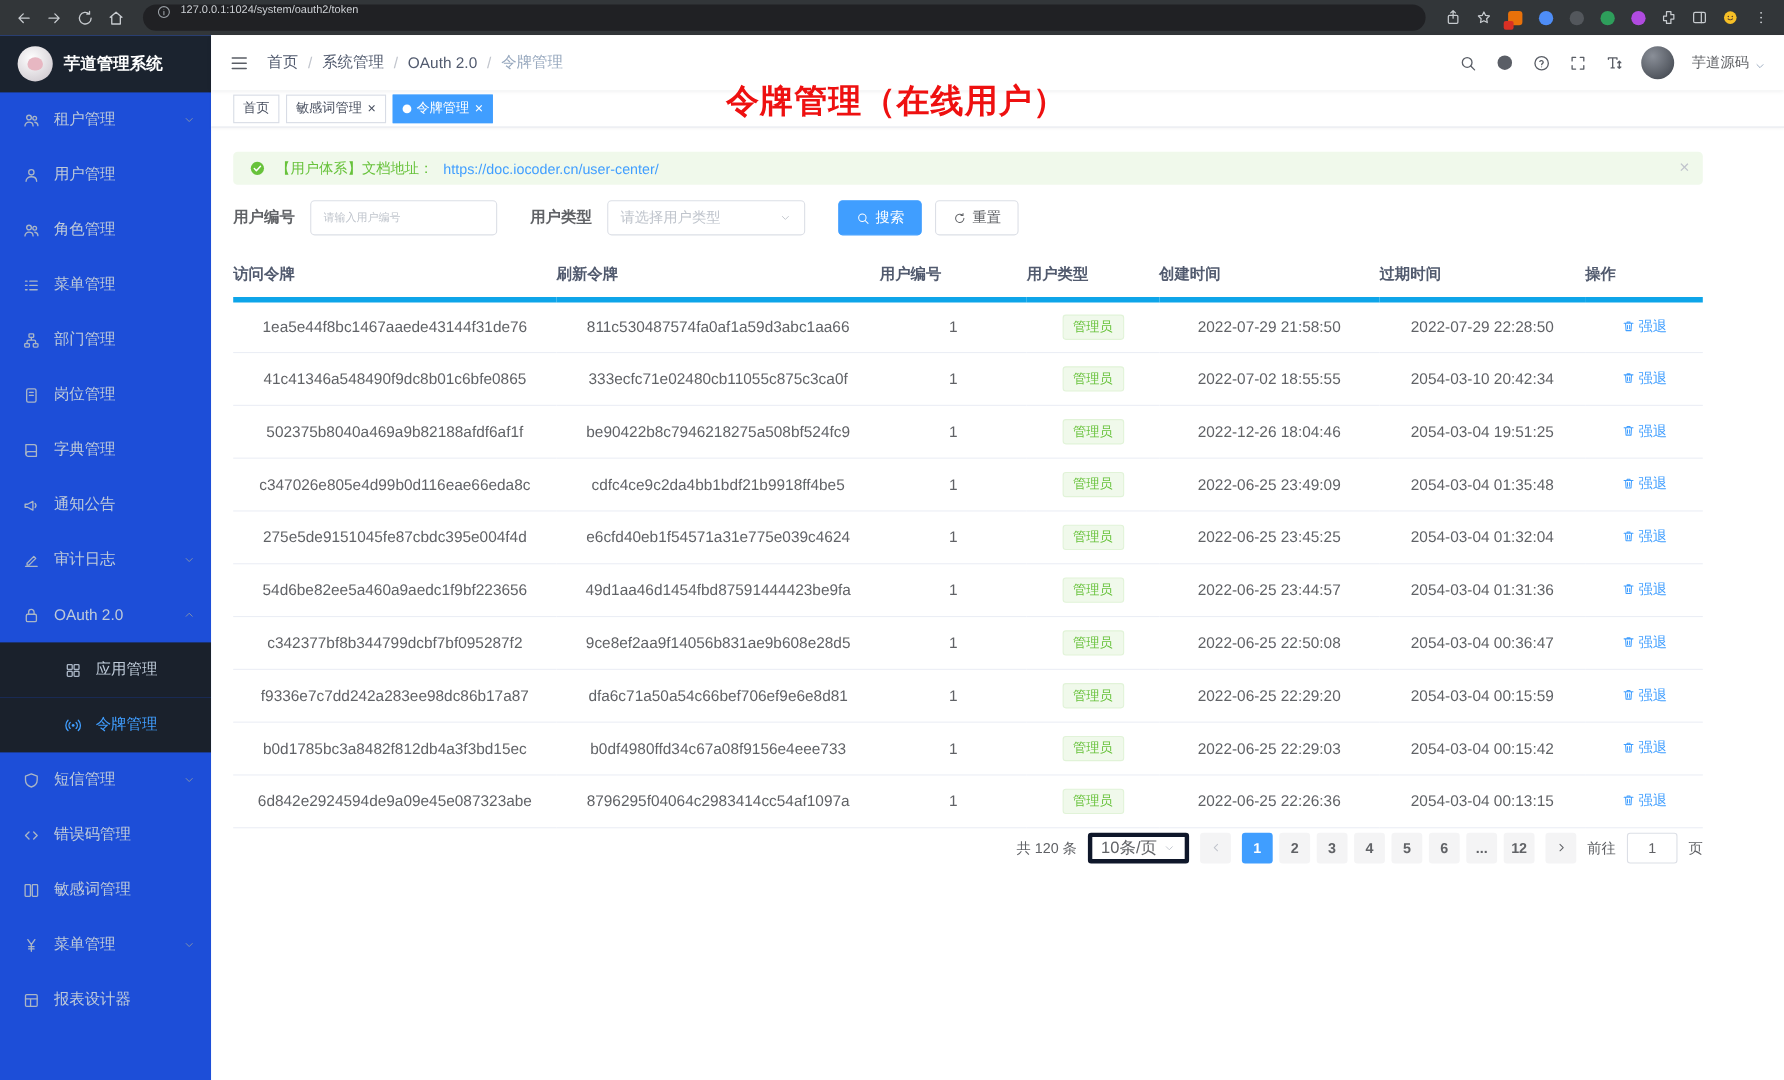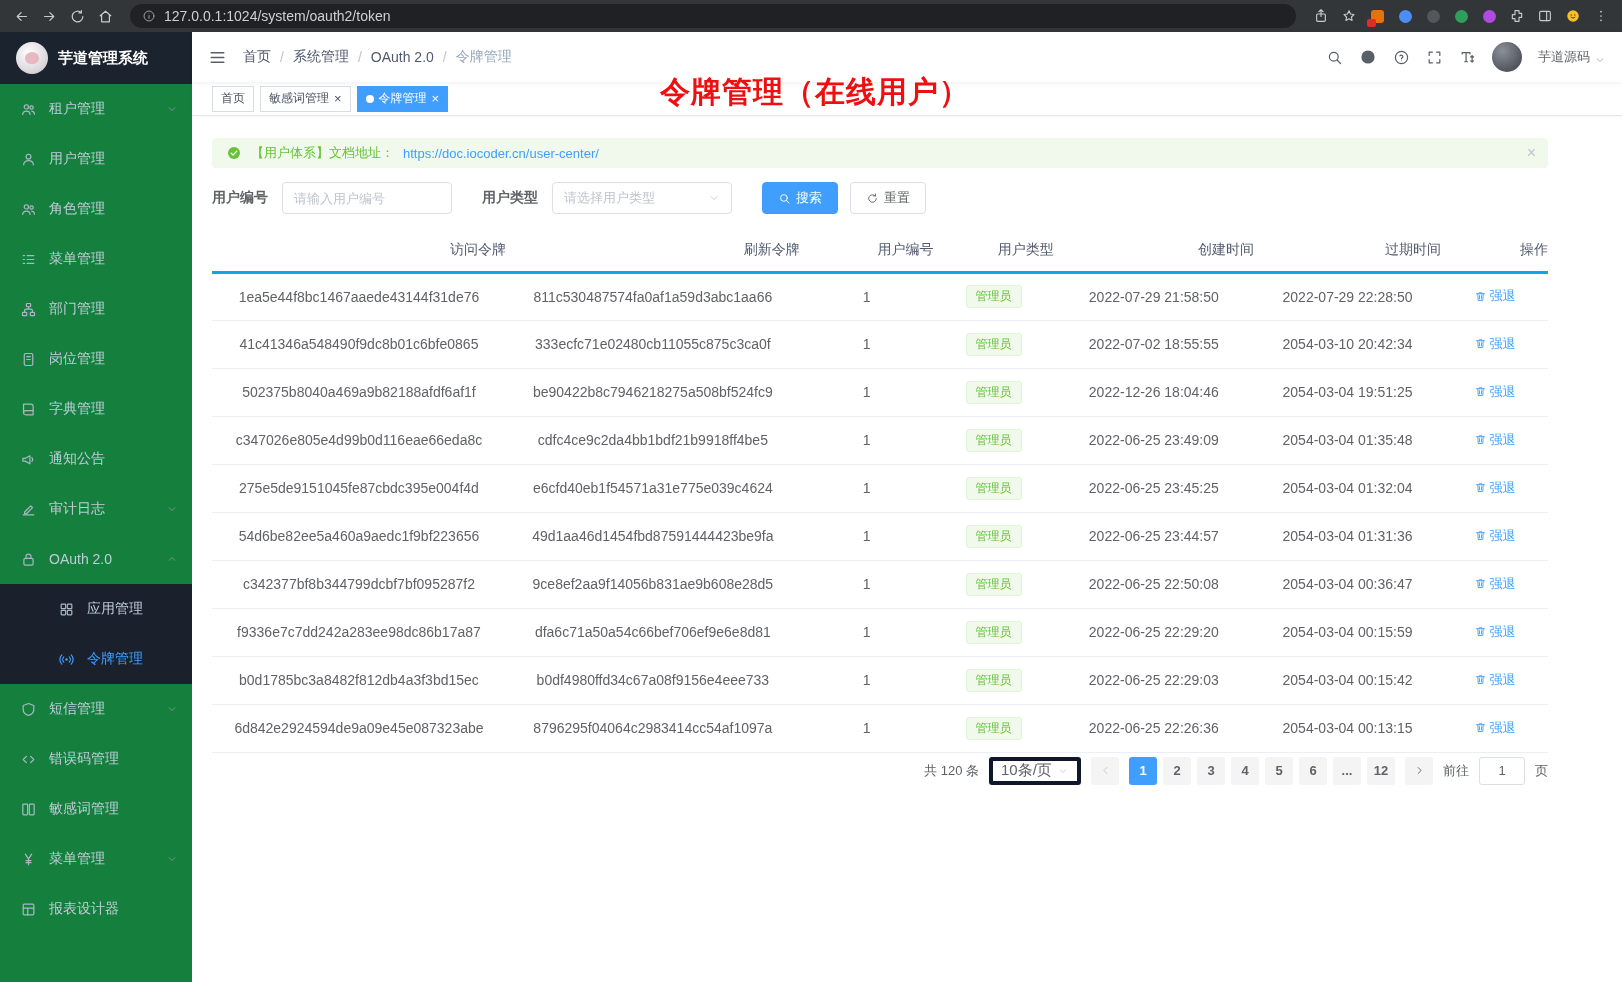--- a/index.html
+++ b/index.html
@@ -3,28 +3,28 @@
 <meta charset="utf-8">
 <style>
   *{box-sizing:border-box;margin:0;padding:0}
   html,body{width:1622px;height:982px;overflow:hidden}
   body{font-family:"Liberation Sans","DejaVu Sans",sans-serif;font-size:14px;color:#303133;background:#fff}
   svg{display:block}
 
   
   .browser{height:32px;background:#323639;display:flex;align-items:center;padding:0 8px;gap:2px}
   .bicon{width:26px;height:26px;border-radius:50%;display:flex;align-items:center;justify-content:center;color:#c7cbcf;position:relative;cursor:pointer;flex:0 0 auto}
-  .urlbar{flex:1;height:24px;margin:0 10px;background:#202124;border-radius:12px;display:flex;align-items:center;gap:8px;padding:0 12px;color:#cdd1d5;font-size:14px;overflow:hidden}
+  .urlbar{flex:1;height:24px;margin:0 10px;background:#202124;border-radius:12px;display:flex;align-items:flex-start;gap:8px;padding:0 12px;color:#cdd1d5;font-size:10px;overflow:hidden}
   .extdot{width:13px;height:13px;border-radius:50%;display:block}
   .extdot.sq{border-radius:3px}
   .extbadge{position:absolute;bottom:2px;left:3px;width:9px;height:8px;background:#d93025;border-radius:2px}
 
   
   .app{display:flex;height:950px}
-  .sidebar{width:192px;background:#15803d;display:flex;flex-direction:column;flex:0 0 auto;overflow:hidden}
+  .sidebar{width:192px;background:#1d4ed8;display:flex;flex-direction:column;flex:0 0 auto;overflow:hidden}
   .logo{height:52px;background:#1b232f;display:flex;align-items:center;gap:10px;padding:0 16px}
   .logo-avatar{width:32px;height:32px;border-radius:50%;background:radial-gradient(circle at 40% 35%,#ffffff,#d8d3d8 70%,#b9b2bc);position:relative;flex:0 0 auto}
   .logo-avatar::after{content:"";position:absolute;left:9px;top:10px;width:14px;height:12px;border-radius:50% 50% 45% 45%;background:#e7b7c2}
   .logo-title{color:#fff;font-size:15px;font-weight:700;white-space:nowrap}
   .menu{flex:1;overflow:hidden}
   .menu-item,.submenu-item{height:50px;display:flex;align-items:center;padding:0 14px 0 20px;color:#bfcbd9;font-size:14px;cursor:pointer;white-space:nowrap}
   .submenu-item{background:#1a212c;padding-left:58px}
   .mi{margin-right:12px;display:flex;color:#aab6c6}
   .mlabel{flex:0 1 auto}
   .chev{margin-left:auto;color:#8795a9;display:flex}
@@ -56,30 +56,30 @@
   .annotation{position:absolute;top:40px;left:468px;font-size:30px;font-weight:700;color:#ee1010;z-index:30;letter-spacing:1px;white-space:nowrap;pointer-events:none}
 
   
   .content{flex:1;padding:0 74px 0 20px;position:relative;overflow:hidden}
   .alert{display:flex;align-items:center;gap:9px;background:#f0f9eb;border-radius:4px;padding:0 14px;height:30px;font-size:13px;color:#67c23a;position:relative;margin-top:22px}
   .alert-link{color:#409eff;cursor:pointer}
   .alert-close{position:absolute;right:12px;color:#c0c4cc;font-size:16px;cursor:pointer;line-height:1}
 
   .filters{display:flex;align-items:center;margin-top:14px}
   .flabel{font-weight:700;color:#606266;margin-right:14px;font-size:14px}
-  .text-input{width:170px;height:32px;border:1px solid #dcdfe6;border-radius:4px;padding:0 11px;font-size:13px;color:#606266;outline:none;font-family:inherit;margin-right:30px}
+  .text-input{width:170px;height:32px;border:1px solid #dcdfe6;border-radius:4px;padding:0 11px;font-size:10px;color:#606266;outline:none;font-family:inherit;margin-right:30px}
   .text-input::placeholder{color:#bfc4cc}
   .selectbox{width:180px;height:32px;border:1px solid #dcdfe6;border-radius:4px;display:flex;align-items:center;justify-content:space-between;padding:0 11px;color:#bfc4cc;font-size:13px;margin-right:30px;cursor:pointer}
   .selectbox .chevc{color:#c0c4cc;display:flex}
   .btn{display:inline-flex;gap:5px;align-items:center;height:32px;padding:0 15px;border-radius:4px;font-size:13px;cursor:pointer;border:1px solid transparent;font-family:Liberation Mono, monospace}
   .btn-primary{background:#409eff;color:#fff;border-color:#409eff;margin-right:12px}
   .btn-plain{background:#fff;color:#606266;border-color:#dcdfe6}
 
   table{width:100%;border-collapse:collapse;table-layout:fixed;margin-top:16px}
-  th{height:42px;font-weight:400;color:#515a6e;font-size:14px;border-bottom:3px solid #0ea5e9;text-align:right;background:#fff;white-space:nowrap}
+  th{height:42px;font-weight:700;color:#515a6e;font-size:14px;border-bottom:5px solid #0ea5e9;text-align:left;background:#fff;white-space:nowrap}
   td{height:48px;border-bottom:1px solid #ebeef5;color:#606266;font-size:14px;text-align:center;overflow:hidden;text-overflow:ellipsis;white-space:nowrap}
   th:nth-child(1),td:nth-child(1){width:22%}
   th:nth-child(2),td:nth-child(2){width:22%}
   th:nth-child(3),td:nth-child(3){width:10%}
   th:nth-child(4),td:nth-child(4){width:9%}
   th:nth-child(5),td:nth-child(5){width:15%}
   th:nth-child(6),td:nth-child(6){width:14%}
   th:nth-child(7),td:nth-child(7){width:8%}
   .utag{display:inline-block;padding:2px 9px;font-size:12px;border-radius:3px;background:#f0f9eb;border:1px solid #e1f3d8;color:#67c23a}
   .actlink{display:inline-flex;align-items:center;gap:3px;color:#409eff;font-size:13px;cursor:pointer}

